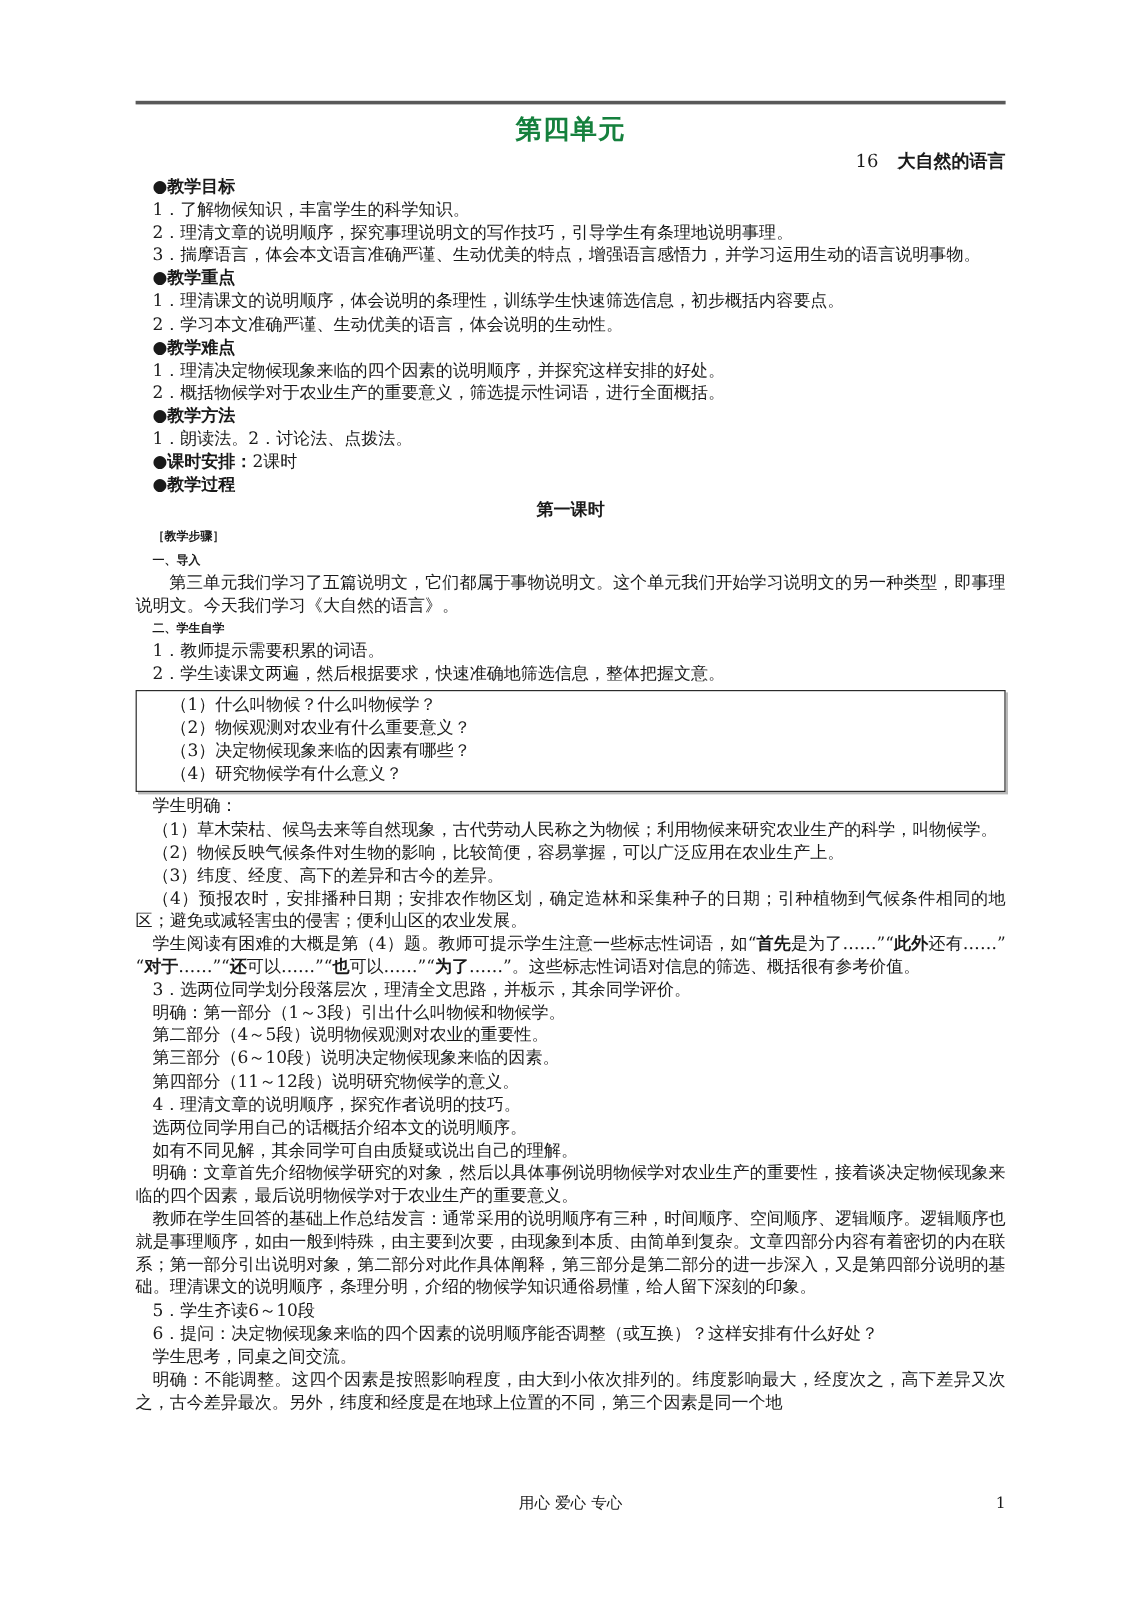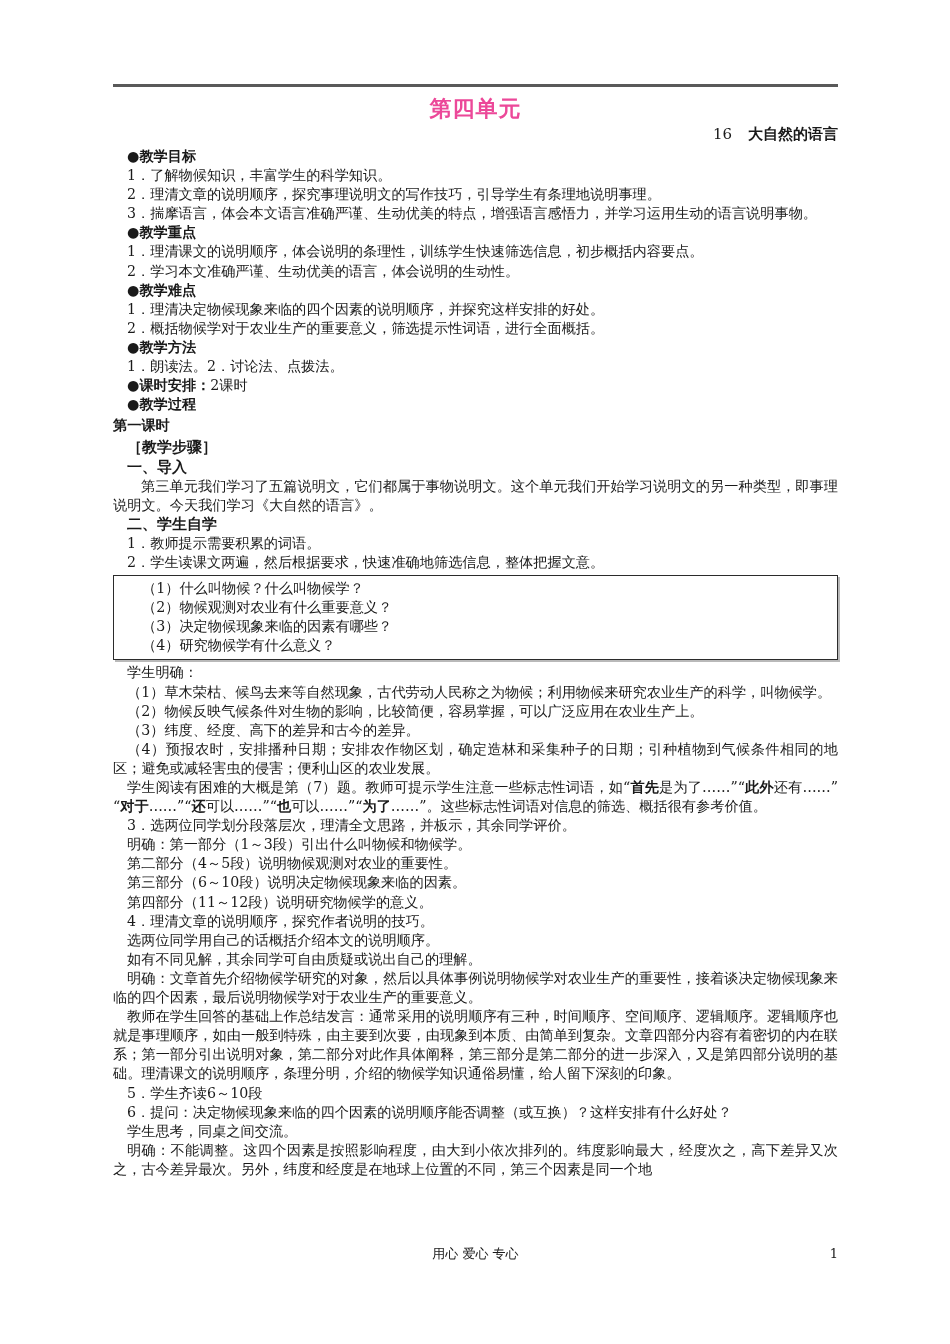--- a/index.html
+++ b/index.html
@@ -31,21 +31,21 @@
     background: #595959;
   }
   .content {
     position: absolute;
     left: 113px;
     top: 96px;
     width: 725px;
   }
   .unit-title {
     text-align: center;
-    color: #ec4899;
+    color: #15803d;
     font-size: 22px;
     font-weight: bold;
     line-height: 26px;
     letter-spacing: 1px;
     margin: 0 0 1px 0;
     font-family: "DejaVu Sans", "Liberation Sans", sans-serif;
   }
   .lesson-title {
     text-align: right;
     font-size: 15px;
@@ -72,29 +72,30 @@
   .hd {
     font-weight: bold;
     text-indent: 14px;
     font-size: 14.2px;
     line-height: 19.1px;
     font-family: "DejaVu Sans", "Liberation Sans", sans-serif;
   }
   .sub-hd {
     font-weight: bold;
     text-indent: 14px;
-    font-size: 15px;
+    font-size: 10px;
     line-height: 19.1px;
     font-family: "DejaVu Sans", "Liberation Sans", sans-serif;
   }
   .hd .normal {
     font-weight: normal;
     font-family: "DejaVu Serif", "Liberation Serif", serif;
   }
   .period-hd {
+    text-align: center;
     font-weight: bold;
     font-size: 14.2px;
     line-height: 19.1px;
     margin: 2px 0 3px 0;
     font-family: "DejaVu Sans", "Liberation Sans", sans-serif;
   }
   .qbox {
     border: 1px solid #2b2b2b;
     box-shadow: 2px 2px 0 0 #b9b9b9;
     margin: 3px 0 3px 0;
@@ -179,21 +180,21 @@
       <p>（3）决定物候现象来临的因素有哪些？</p>
       <p>（4）研究物候学有什么意义？</p>
     </div>
 
     <p class="ind1">学生明确：</p>
     <p class="ind1">（1）草木荣枯、候鸟去来等自然现象，古代劳动人民称之为物候；利用物候来研究农业生产的科学，叫物候学。</p>
     <p class="ind1">（2）物候反映气候条件对生物的影响，比较简便，容易掌握，可以广泛应用在农业生产上。</p>
     <p class="ind1">（3）纬度、经度、高下的差异和古今的差异。</p>
     <p class="ind1">（4）预报农时，安排播种日期；安排农作物区划，确定造林和采集种子的日期；引种植物到气候条件相同的地区；避免或减轻害虫的侵害；便利山区的农业发展。</p>
 
-    <p class="ind1"><span>学生阅读有困难的大概是第（7）题。教师可提示学生注意一些标志性词语，如“</span><b class="em">首先</b><span>是为了……”“</span><b class="em">此外</b><span>还有……”“</span><b class="em">对于</b><span>……”“</span><b class="em">还</b><span>可以……”“</span><b class="em">也</b><span>可以……”“</span><b class="em">为了</b><span>……”。</span><span>这些标志性词语对信息的筛选、概括很有参考价值。</span></p>
+    <p class="ind1"><span>学生阅读有困难的大概是第（4）题。教师可提示学生注意一些标志性词语，如“</span><b class="em">首先</b><span>是为了……”“</span><b class="em">此外</b><span>还有……”“</span><b class="em">对于</b><span>……”“</span><b class="em">还</b><span>可以……”“</span><b class="em">也</b><span>可以……”“</span><b class="em">为了</b><span>……”。</span><span>这些标志性词语对信息的筛选、概括很有参考价值。</span></p>
 
     <p class="ind1">3．选两位同学划分段落层次，理清全文思路，并板示，其余同学评价。</p>
     <p class="ind1">明确：第一部分（1～3段）引出什么叫物候和物候学。</p>
     <p class="ind1">第二部分（4～5段）说明物候观测对农业的重要性。</p>
     <p class="ind1">第三部分（6～10段）说明决定物候现象来临的因素。</p>
     <p class="ind1">第四部分（11～12段）说明研究物候学的意义。</p>
 
     <p class="ind1">4．理清文章的说明顺序，探究作者说明的技巧。</p>
     <p class="ind1">选两位同学用自己的话概括介绍本文的说明顺序。</p>
     <p class="ind1">如有不同见解，其余同学可自由质疑或说出自己的理解。</p>

